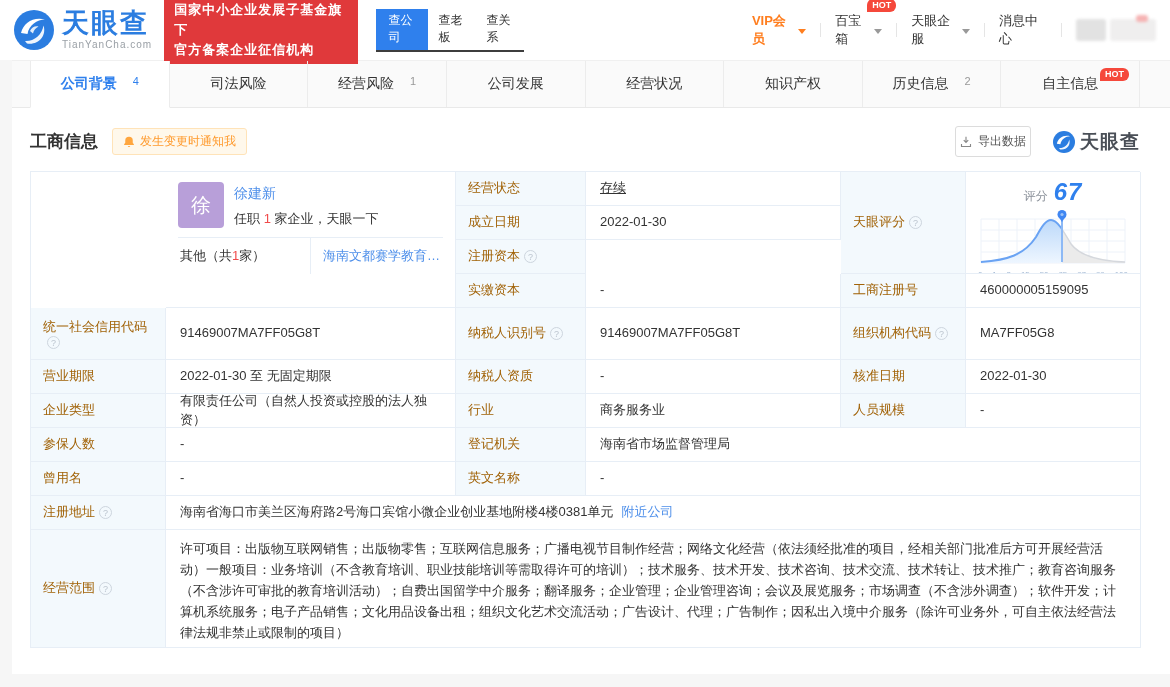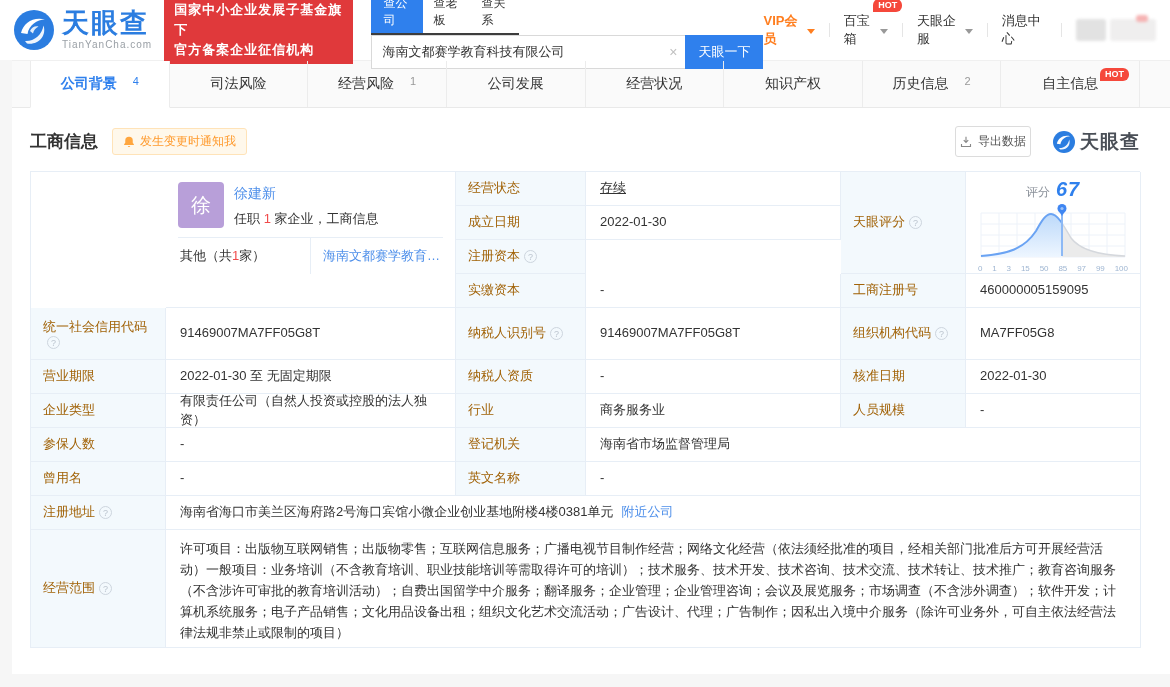--- a/index.html
+++ b/index.html
@@ -71,21 +71,21 @@
   .lr-avatar { width:46px; height:46px; background:#b89fd9; border-radius:4px; color:#fff; font-size:20px; display:flex; align-items:center; justify-content:center; flex:none; cursor:pointer; }
   .lr-name { font-size:14px; color:#4e8fea; margin:2px 0 6px; cursor:pointer; }
   .lr-tenure { font-size:13px; color:#333; }
   .lr-sub { margin-top:9px; border-top:1px solid #e7eef6; display:flex; }
   .lr-sub-left { width:132px; padding:9px 0 9px 2px; font-size:13px; flex:none; }
   .lr-sub-right { border-left:1px solid #e7eef6; padding:9px 0 9px 12px; font-size:13px; white-space:nowrap; overflow:hidden; text-overflow:ellipsis; }
 
   .score-lbl { grid-column:5; grid-row:1 / span 3; }
   .score-cell { grid-column:6; grid-row:1 / span 3; display:block; padding:3px 12px 0; }
   .score-caption { text-align:center; font-size:12px; color:#8a9099; }
-  .score-caption b { font-size:20px; color:#2f80ed; font-style:italic; margin-left:6px; letter-spacing:1px; }
+  .score-caption b { font-size:24px; color:#2f80ed; font-style:italic; margin-left:6px; letter-spacing:1px; }
   .score-ticks { width:150px; display:flex; justify-content:space-between; font-size:8px; color:#9fb6d2; margin-top:-1px; }
 
   .scope-val { align-items:flex-start; padding:8px 14px; line-height:1.62; display:block; }
   .addr-val span.blue-link { margin-left:8px; white-space:nowrap; }
 </style>
 </head>
 <body>
 
 <div class="edge-strip-left"></div>
 <div class="edge-strip-bottom"></div>
@@ -107,27 +107,20 @@
     <div>国家中小企业发展子基金旗下</div>
     <div>官方备案企业征信机构</div>
   </div>
 
   <div class="search-block">
     <div class="search-tabs">
       <span class="search-tab active">查公司</span>
       <span class="search-tab">查老板</span>
       <span class="search-tab">查关系</span>
     </div>
-    <div class="search-row">
-      <div class="search-input-wrap">
-        <input class="search-input" type="text" value="海南文都赛学教育科技有限公司" style="">
-        <span class="clear-x">×</span>
-      </div>
-      <button class="search-btn">天眼一下</button>
-    </div>
   </div>
 
   <div class="top-menu">
     <div class="menu-item vip">
       <span>VIP会员</span>
       <span class="caret"></span>
     </div>
     <div class="divider"></div>
     <div class="menu-item">
       <span class="hot-badge menu-hot">HOT</span>
@@ -210,21 +203,21 @@
 </div>
 
 <div class="biz-table">
 
   <div class="cell legalrep-cell">
     <div class="lr-top">
       <div class="lr-avatar">徐</div>
       <div>
         <div class="lr-name">徐建新</div>
         <div class="lr-tenure">
-          <span>任职 </span><span class="red">1</span><span> 家企业，工商信息</span>
+          <span>任职 </span><span class="red">1</span><span> 家企业，天眼一下</span>
         </div>
       </div>
     </div>
     <div class="lr-sub">
       <div class="lr-sub-left">
         <span>其他（共</span><span class="red">1</span><span>家）</span>
       </div>
       <div class="lr-sub-right blue-link">海南文都赛学教育科...</div>
     </div>
   </div>

